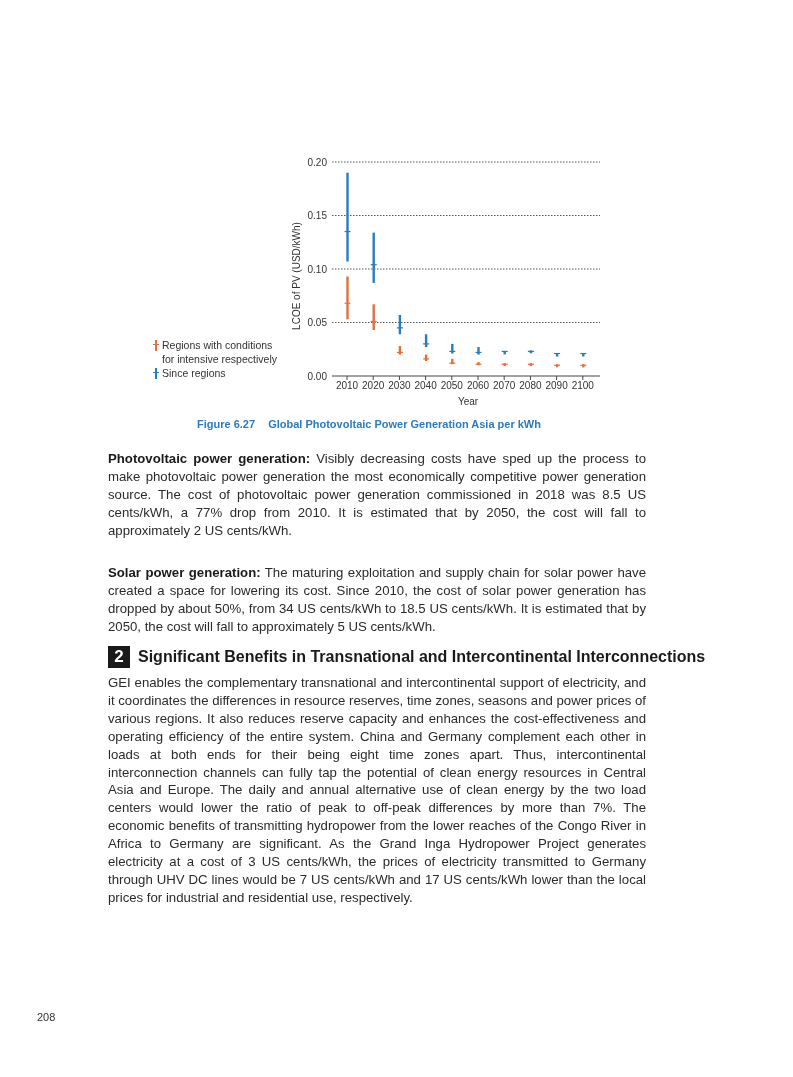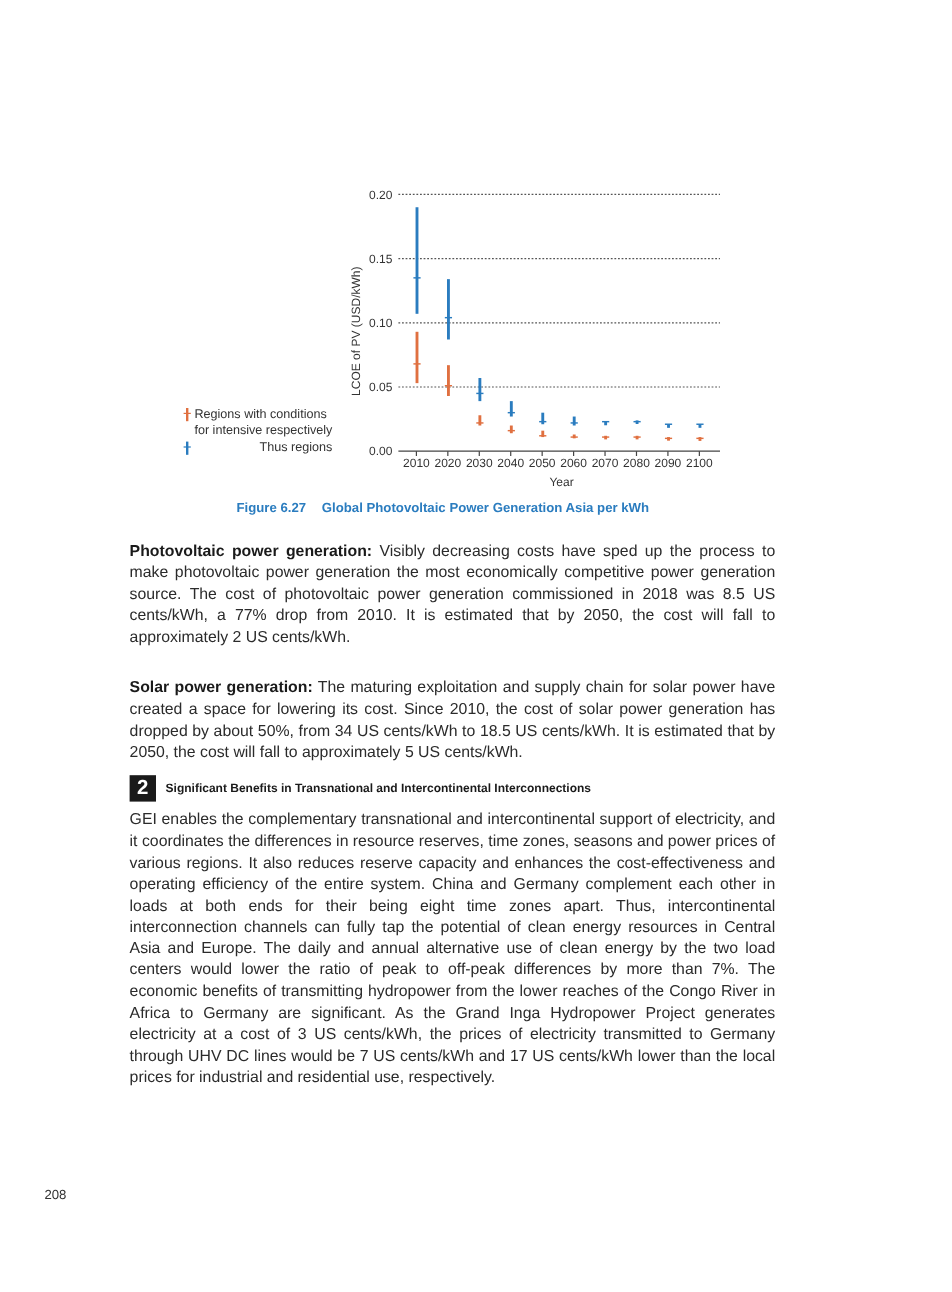--- a/index.html
+++ b/index.html
@@ -1,35 +1,35 @@
 <!DOCTYPE html>
 <html><head>
 <meta charset="utf-8">
 <style>
   html, body { margin: 0; padding: 0; background: #ffffff; }
   body { width: 793px; height: 1077px; position: relative; overflow: hidden;
          font-family: "Liberation Sans", sans-serif; color: #2b2b2b; }
   .figure { position: absolute; left: 0; top: 0; width: 793px; height: 440px; }
   .chart-svg { position: absolute; left: 0; top: 0; }
   .legend { position: absolute; left: 152px; top: 339px; font-size: 10.5px; line-height: 13.5px; color: #333; }
-  .legend-row { display: flex; align-items: flex-start; justify-content: space-between; }
+  .legend-row { display: flex; align-items: flex-start; }
   .legend-marker { width: 8px; height: 12px; position: relative; margin-right: 2px; flex: none; }
   .legend-marker .v { position: absolute; left: 3px; top: 1px; width: 2px; height: 11px; }
   .legend-marker .h { position: absolute; left: 1px; top: 5px; width: 6px; height: 1px; }
   .caption { position: absolute; left: 197px; top: 418px; font-size: 11px; font-weight: bold; color: #2a7cbf; white-space: nowrap; }
   .caption .num { margin-right: 10px; text-align: center; }
   .body-text { position: absolute; left: 108px; width: 538px; font-size: 13.2px; line-height: 17.9px; text-align: justify; color: #2b2b2b; }
   .p1 { top: 450px; }
   .p2 { top: 564px; }
   .p3 { top: 674px; }
   .lead { font-weight: bold; color: #1a1a1a; }
   .section-head { position: absolute; left: 108px; top: 646px; display: flex; align-items: center; }
   .section-num { width: 22px; height: 22px; background: #1a1a1a; color: #fff; font-weight: bold; font-size: 17px; display: flex; align-items: center; justify-content: center; margin-right: 8px; }
-  .section-title { font-weight: bold; font-size: 10px; color: #1a1a1a; }
-  .page-num { position: absolute; left: 37px; top: 990px; font-size: 11px; color: #333; }
+  .section-title { font-weight: bold; font-size: 16px; color: #1a1a1a; }
+  .page-num { position: absolute; left: 37px; top: 1011px; font-size: 11px; color: #333; }
 </style>
 </head>
 <body>
 
 <div class="figure">
   <svg class="chart-svg" id="chart" width="793" height="410" xmlns="http://www.w3.org/2000/svg">
       <text x="327" y="379.5" text-anchor="end" font-size="10" fill="#333" font-family="Liberation Sans, sans-serif">0.00</text>
       <line x1="332" x2="600" y1="322.5" y2="322.5" stroke="#555" stroke-width="1" stroke-dasharray="1.5,1.5"></line>
       <text x="327" y="326" text-anchor="end" font-size="10" fill="#333" font-family="Liberation Sans, sans-serif">0.05</text>
       <line x1="332" x2="600" y1="269" y2="269" stroke="#555" stroke-width="1" stroke-dasharray="1.5,1.5"></line>
@@ -112,21 +112,21 @@
       <span>
         <span>Regions with conditions</span><br>
         <span>for intensive respectively</span>
       </span>
     </div>
     <div class="legend-row" style="margin-top:1px">
       <span class="legend-marker">
           <span class="v" style="background:#2a7cbf"></span>
           <span class="h" style="background:#2a7cbf"></span>
         </span>
-      <span>Thus regions</span>
+      <span>Since regions</span>
     </div>
   </div>
 
   <div class="caption">
     <span class="num">Figure 6.27</span>
     <span>Global Photovoltaic Power Generation Asia per kWh</span>
   </div>
 </div>
 
 <div class="body-text p1">

